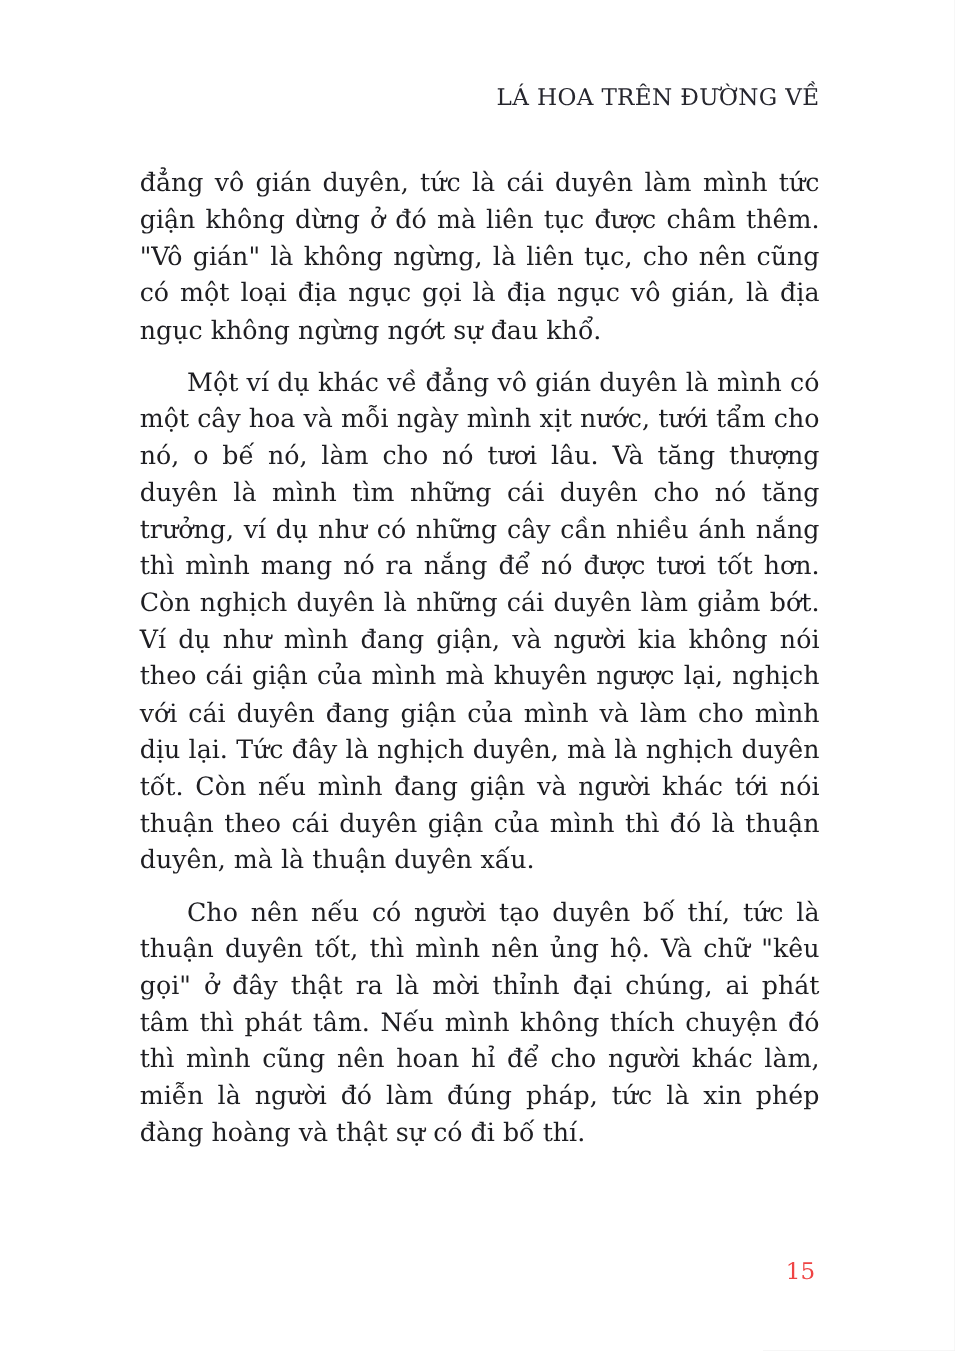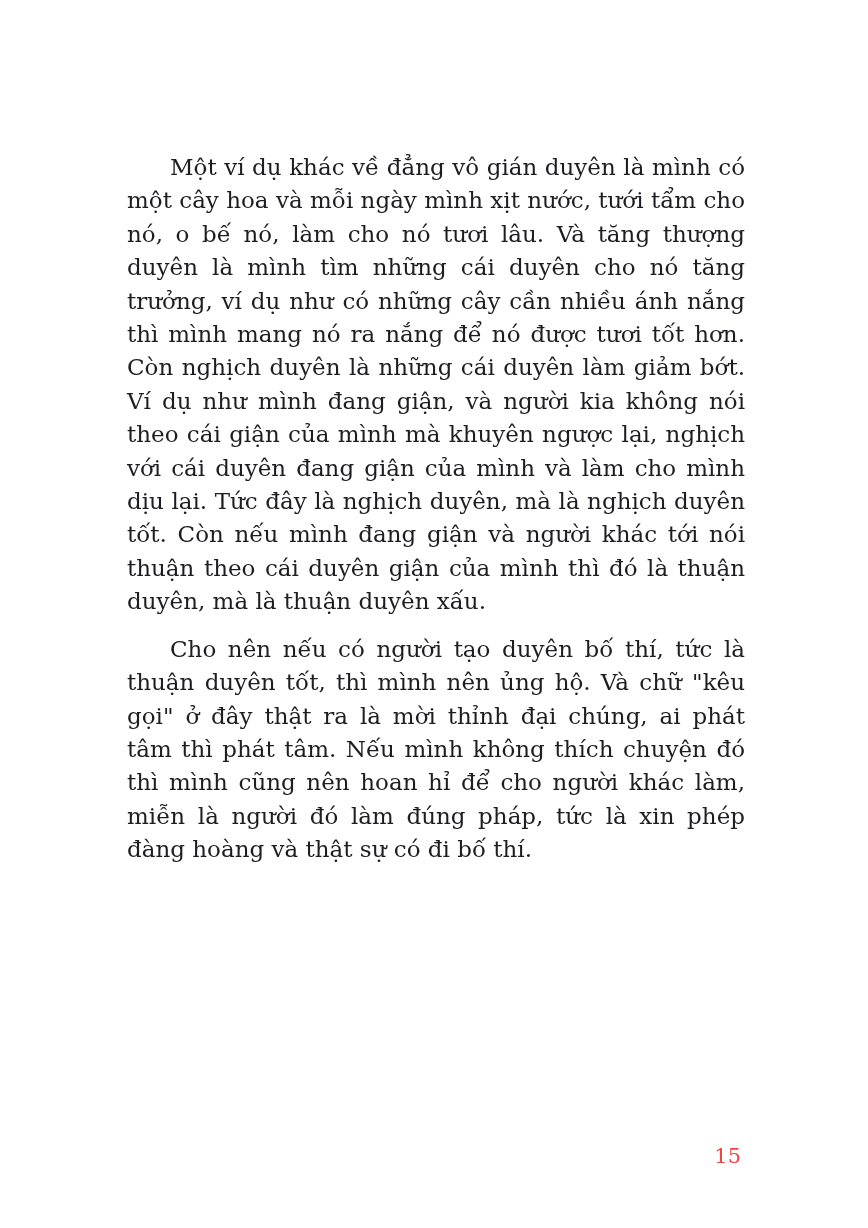--- a/index.html
+++ b/index.html
@@ -54,21 +54,23 @@
     text-align: right;
     font-size: 21px;
     color: #ef4444;
   }
 </style>
 </head>
 <body>
 
 <div class="page">
 
+  <div class="running-header">LÁ HOA TRÊN ĐƯỜNG VỀ</div>
 
   <div class="body-text">
+    <p>đẳng vô gián duyên, tức là cái duyên làm mình tức giận không dừng ở đó mà liên tục được châm thêm. "Vô gián" là không ngừng, là liên tục, cho nên cũng có một loại địa ngục gọi là địa ngục vô gián, là địa ngục không ngừng ngớt sự đau khổ.</p>
     <p class="indented">Một ví dụ khác về đẳng vô gián duyên là mình có một cây hoa và mỗi ngày mình xịt nước, tưới tẩm cho nó, o bế nó, làm cho nó tươi lâu. Và tăng thượng duyên là mình tìm những cái duyên cho nó tăng trưởng, ví dụ như có những cây cần nhiều ánh nắng thì mình mang nó ra nắng để nó được tươi tốt hơn. Còn nghịch duyên là những cái duyên làm giảm bớt. Ví dụ như mình đang giận, và người kia không nói theo cái giận của mình mà khuyên ngược lại, nghịch với cái duyên đang giận của mình và làm cho mình dịu lại. Tức đây là nghịch duyên, mà là nghịch duyên tốt. Còn nếu mình đang giận và người khác tới nói thuận theo cái duyên giận của mình thì đó là thuận duyên, mà là thuận duyên xấu.</p>
     <p class="indented">Cho nên nếu có người tạo duyên bố thí, tức là thuận duyên tốt, thì mình nên ủng hộ. Và chữ "kêu gọi" ở đây thật ra là mời thỉnh đại chúng, ai phát tâm thì phát tâm. Nếu mình không thích chuyện đó thì mình cũng nên hoan hỉ để cho người khác làm, miễn là người đó làm đúng pháp, tức là xin phép đàng hoàng và thật sự có đi bố thí.</p>
   </div>
 
   <div class="page-number">15</div>
 
 </div>
 
 </body></html>

